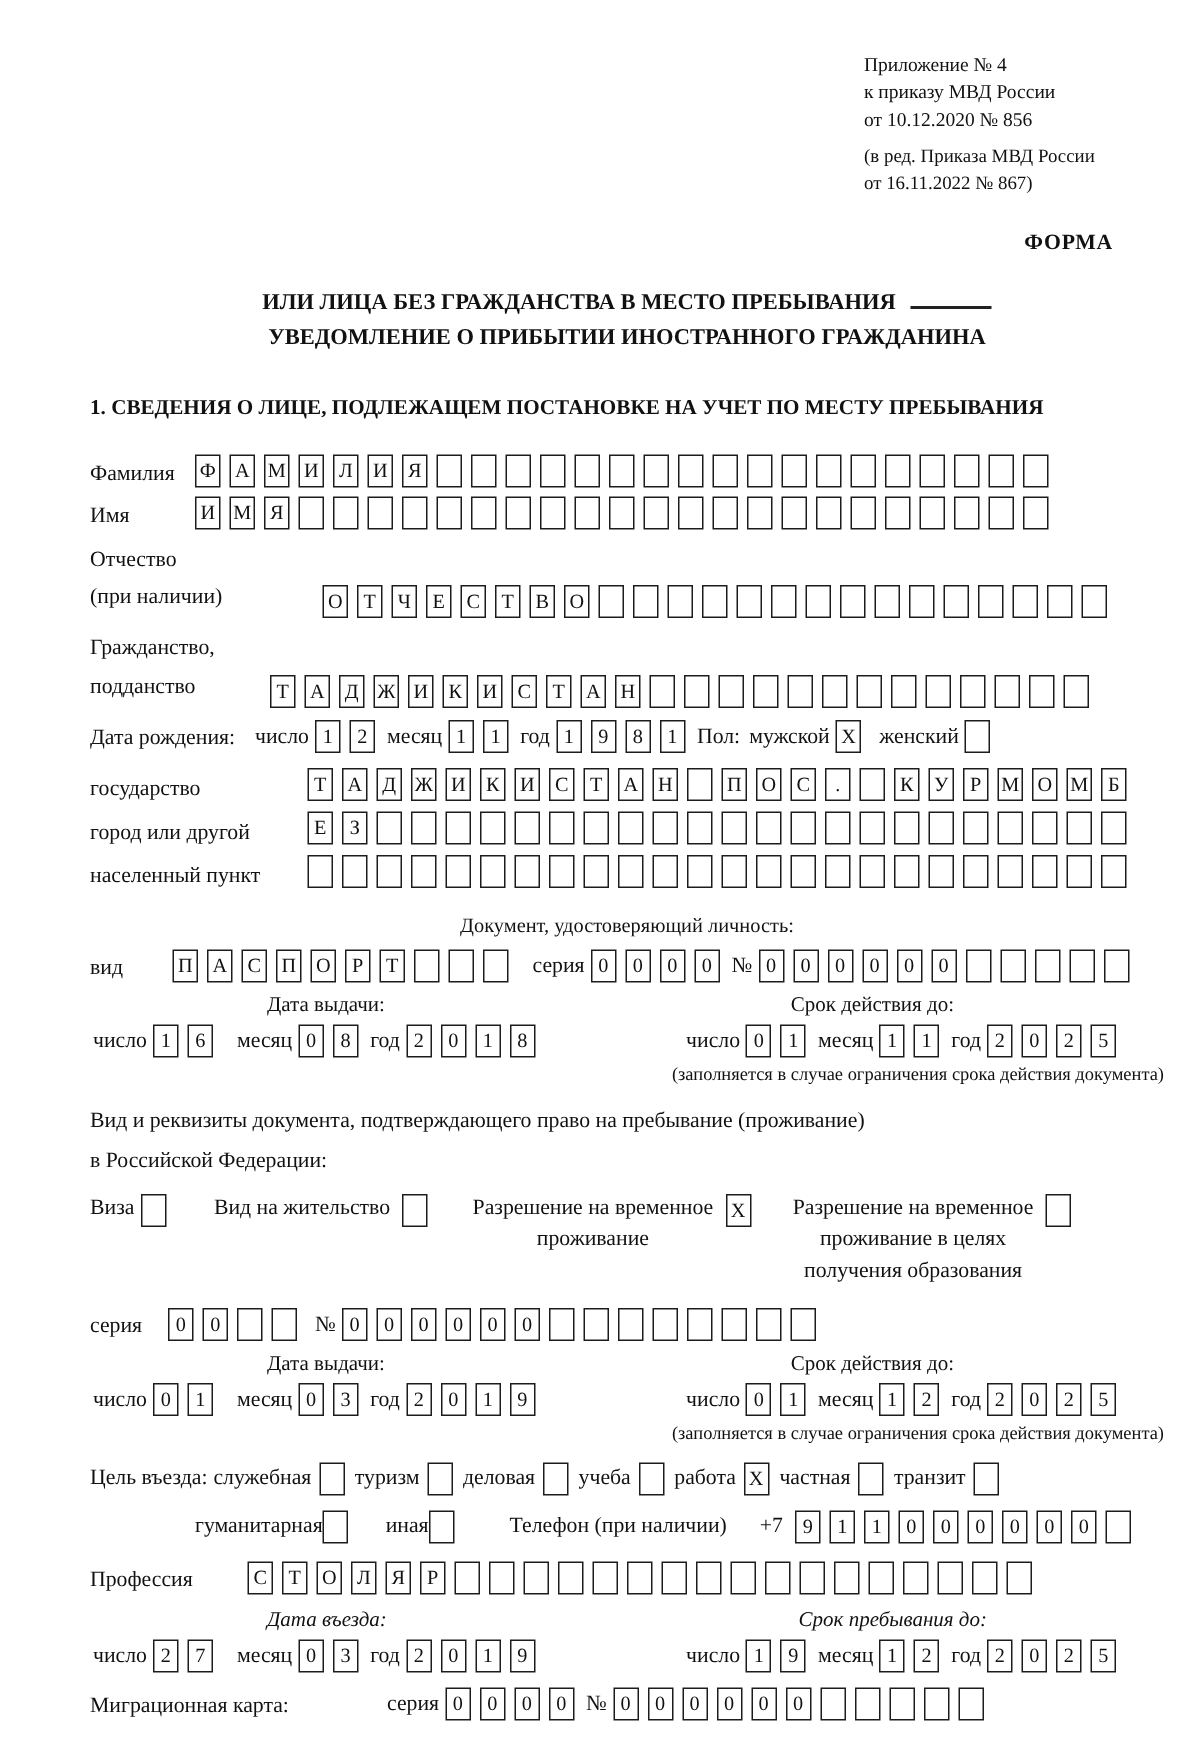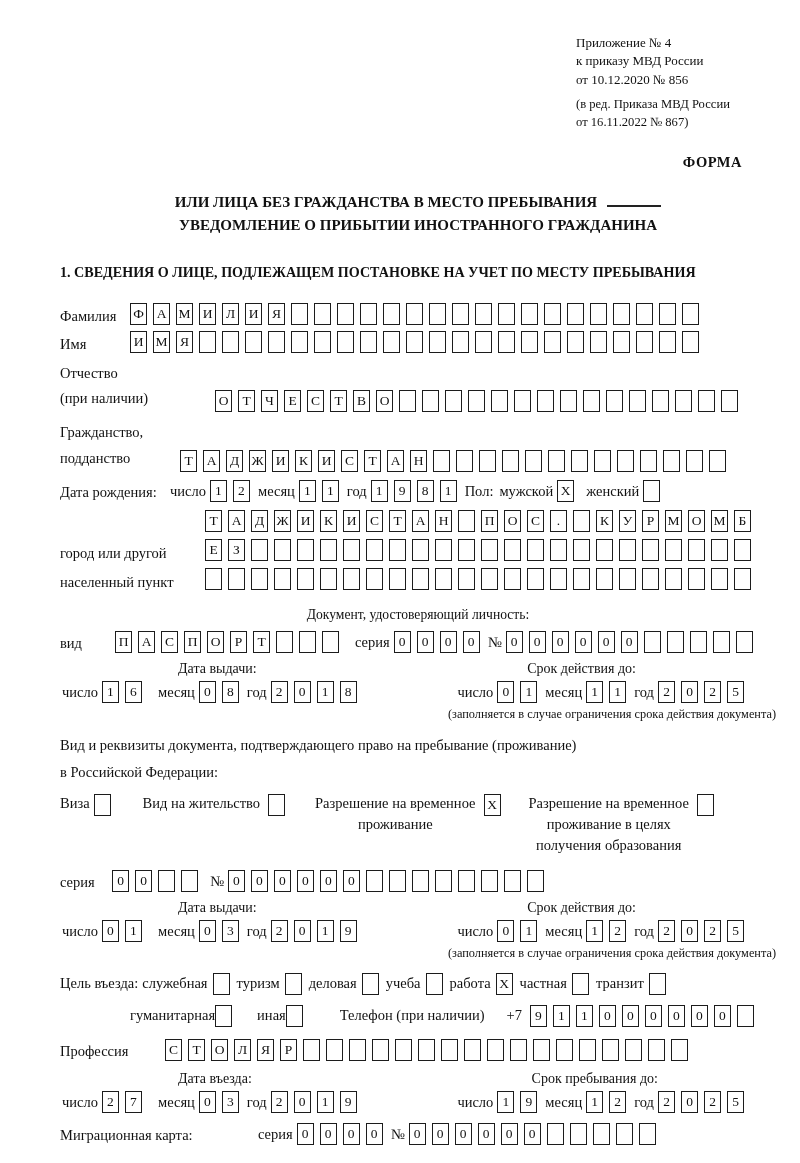--- a/index.html
+++ b/index.html
@@ -229,20 +229,21 @@
         </span>
       <span class="slbl">Пол:</span>
       <span class="slbl">мужской</span>
       <span class="cell">X</span>
       <span class="slbl gap6">женский</span>
       <span class="cell"></span>
     </div>
 
     <div class="frow" style="margin-top:8px;">
       <span class="lblcol w145" style="line-height:2.0;">
+        <div>государство</div>
         <div>город или другой</div>
         <div>населенный пункт</div>
       </span>
       <span class="boxrows">
         <span class="boxes">
             <span class="cell">Т</span>
             <span class="cell">А</span>
             <span class="cell">Д</span>
             <span class="cell">Ж</span>
             <span class="cell">И</span>
@@ -589,21 +590,21 @@
           <span class="cell"></span>
           <span class="cell"></span>
           <span class="cell"></span>
           <span class="cell"></span>
           <span class="cell"></span>
           <span class="cell"></span>
           <span class="cell"></span>
         </span>
     </div>
 
-    <div class="dhead" style="margin-top:10px;">
+    <div class="dhead" style="margin-top:10px;font-style:italic;">
       <span class="h1">Дата въезда:</span>
       <span class="h2" style="margin-right:118px;">Срок пребывания до:</span>
     </div>
     <div class="drow">
       <span class="dg">
         <span class="slbl">число</span>
         <span class="boxes">
             <span class="cell">2</span>
             <span class="cell">7</span>
           </span>

